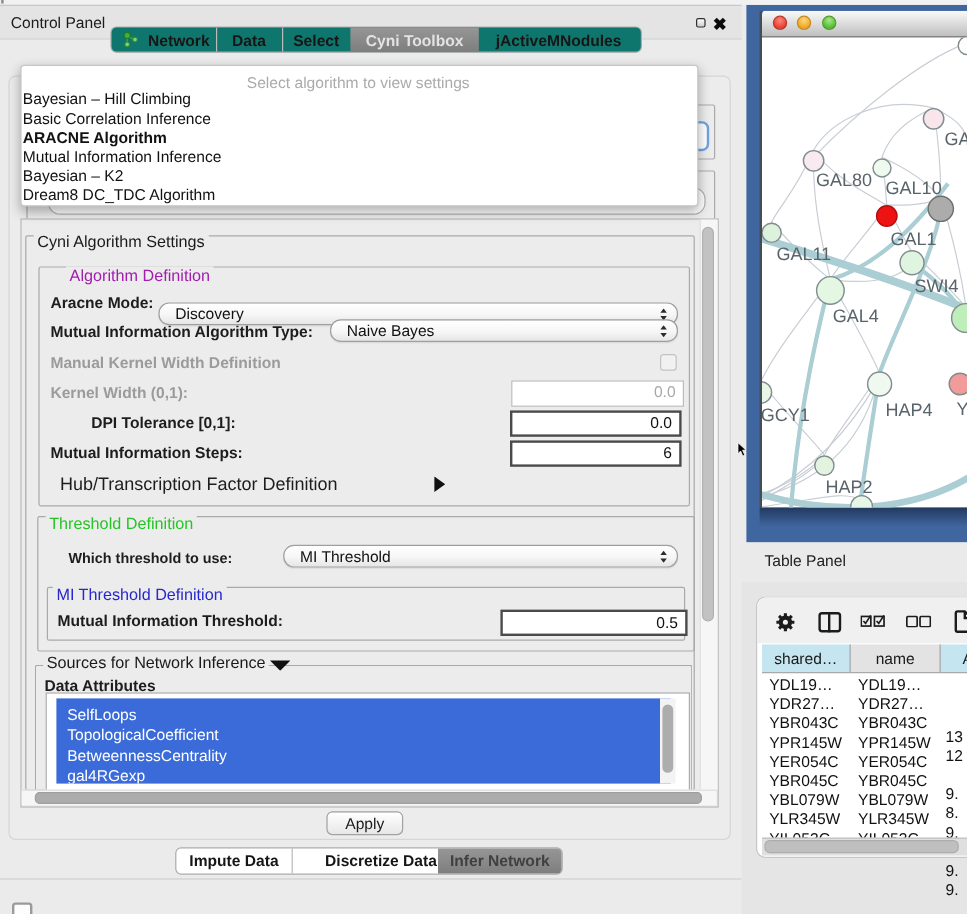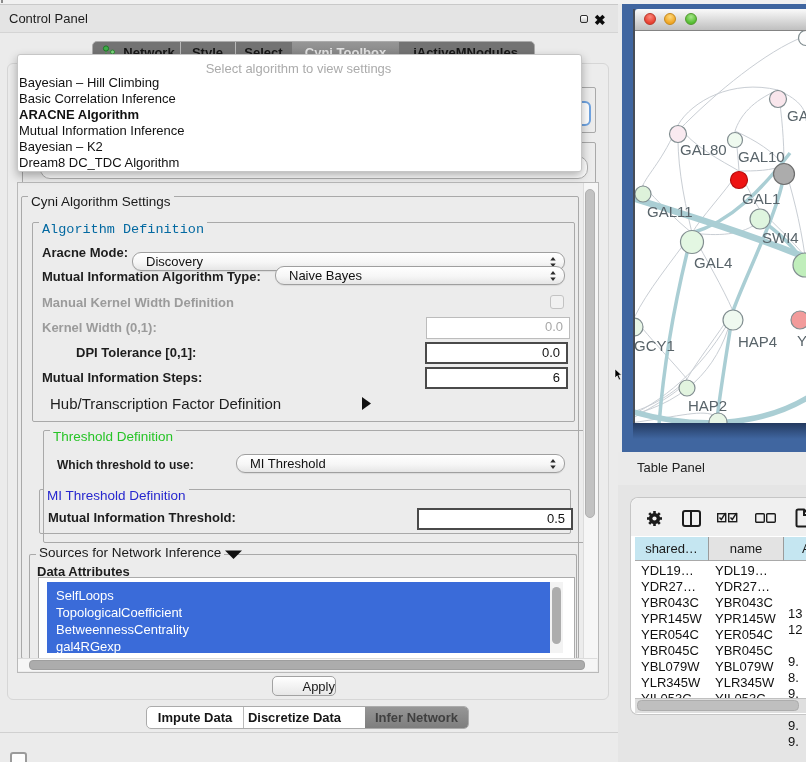--- a/index.html
+++ b/index.html
@@ -21,26 +21,26 @@
 
   <div class="abs" style="left:0;top:0;width:618px;height:4px;background:#f1f1f1;"></div>
   <div class="abs" style="left:1px;top:0;width:2px;height:3px;background:#8a8a8a;"></div>
   <div class="abs" style="left:0;top:4px;width:618px;height:27px;background:#e4e4e4;border-top:1px solid #c9c9c9;border-bottom:1px solid #d4d4d4;"></div>
   <div class="abs" style="left:9px;top:11px;font-size:13px;color:#1c1c1c;">Control Panel</div>
   <div class="abs" style="left:580px;top:15px;width:6px;height:6px;border:1.5px solid #2e2e2e;border-radius:2px;background:linear-gradient(#fff,#ccc);"></div>
   <div class="abs" style="left:594px;top:12px;font-size:14px;font-weight:bold;color:#0a0a0a;">✖</div>
 
   <div class="abs" style="left:7px;top:63px;width:600px;height:635px;background:#ececec;border:1px solid #d6d6d6;border-radius:6px;"></div>
 
-  <div class="abs" style="left:92px;top:41px;width:441px;height:20px;background:#737373;border:1px solid #ababab;border-radius:5px;">
+  <div class="abs" style="left:92px;top:22px;width:441px;height:20px;background:#0f766e;border:1px solid #ababab;border-radius:5px;">
     <div class="seg" style="left:87px;"></div>
     <div class="seg" style="left:142px;"></div>
     <div class="abs" style="left:199px;top:0;width:107px;height:20px;background:linear-gradient(#969696,#7e7e7e);"></div>
     <div class="tabtxt" style="left:24px;width:64px;">Network</div>
-    <div class="tabtxt" style="left:87px;width:55px;">Style</div>
+    <div class="tabtxt" style="left:87px;width:55px;">Data</div>
     <div class="tabtxt" style="left:142px;width:57px;">Select</div>
     <div class="tabtxt" style="left:199px;width:107px;color:#e3e3e3;">Cyni Toolbox</div>
     <div class="tabtxt" style="left:306px;width:133px;">jActiveMNodules</div>
     <svg class="abs" style="left:9px;top:3px;" width="14" height="14" viewBox="0 0 14 14">
       <line x1="4" y1="4" x2="10" y2="7" stroke="#5aa05a" stroke-width="1"></line>
       <line x1="4" y1="4" x2="4" y2="11" stroke="#5aa05a" stroke-width="1"></line>
       <circle cx="4" cy="3.5" r="2.6" fill="#3fae49" stroke="#1d7a26"></circle>
       <circle cx="10.5" cy="7" r="2" fill="#7ed47e" stroke="#2d8a35"></circle>
       <circle cx="4" cy="11" r="2" fill="#7ed47e" stroke="#2d8a35"></circle>
     </svg>
@@ -51,21 +51,21 @@
   <div class="gbox" style="left:22px;top:142px;width:572px;height:43px;"></div>
   <div class="abs" style="left:40px;top:156px;width:546px;height:21px;background:#fff;border:1px solid #b0b0b0;border-radius:10px;"></div>
 
   <div class="abs" style="left:17px;top:182px;width:580px;height:489px;background:#ececec;border:1px solid #b9b9b9;"></div>
 
   <div class="gbox" style="left:21px;top:196px;width:556px;height:461px;">
     <div class="gtitle" style="left:6px;top:-3px;">Cyni Algorithm Settings</div>
   </div>
 
   <div class="gbox" style="left:32px;top:222px;width:541px;height:198px;">
-    <div class="gtitle" style="left:6px;top:-1px;color:#0369a1;font-family:Liberation Mono, monospace;">Algorithm Definition</div>
+    <div class="gtitle" style="left:22px;top:-1px;color:#a21caf;">Algorithm Definition</div>
   </div>
   <div class="lbl" style="left:42px;top:245px;">Aracne Mode:</div>
   <div class="combo" style="left:132px;top:252px;width:431px;">
     <div class="ct">Discovery</div>
     <svg class="arr" viewBox="0 0 6 10">
         <path d="M3 0 L5.7 3.6 L0.3 3.6 Z" fill="#2b2b2b"></path>
         <path d="M3 10 L5.7 6.4 L0.3 6.4 Z" fill="#2b2b2b"></path>
       </svg>
   </div>
   <div class="lbl" style="left:42px;top:269px;">Mutual Information Algorithm Type:</div>
@@ -82,21 +82,21 @@
   <div class="fld" style="left:426px;top:317px;width:136px;border:1px solid #bcbcbc;color:#a8a8a8;height:19px;">0.0</div>
   <div class="lbl" style="left:42px;top:345px;padding-left:34px;">DPI Tolerance [0,1]:</div>
   <div class="fld" style="left:425px;top:342px;width:133px;">0.0</div>
   <div class="lbl" style="left:42px;top:370px;">Mutual Information Steps:</div>
   <div class="fld" style="left:425px;top:367px;width:133px;">6</div>
   <div class="abs" style="left:50px;top:395px;font-size:15px;color:#1d1d1d;">Hub/Transcription Factor Definition</div>
   <svg class="abs" style="left:361px;top:397px;" width="10" height="13" viewBox="0 0 10 13">
       <path d="M1 0 L10 6.5 L1 13 Z" fill="#111"></path>
     </svg>
 
-  <div class="gbox" style="left:43px;top:430px;width:546px;height:111px;">
+  <div class="gbox" style="left:31px;top:430px;width:546px;height:111px;">
     <div class="gtitle" style="left:6px;top:-2.5px;color:#27c427;">Threshold Definition</div>
   </div>
   <div class="lbl" style="left:57px;top:458px;width:175px;text-align:left;font-size:12px;">Which threshold to use:</div>
   <div class="combo" style="left:236px;top:454px;width:327px;">
     <div class="ct">MI Threshold</div>
     <svg class="arr" viewBox="0 0 6 10">
         <path d="M3 0 L5.7 3.6 L0.3 3.6 Z" fill="#2b2b2b"></path>
         <path d="M3 10 L5.7 6.4 L0.3 6.4 Z" fill="#2b2b2b"></path>
       </svg>
   </div>
@@ -116,27 +116,27 @@
   <div class="abs" style="left:38px;top:577px;width:535px;height:81px;background:#fff;border:1px solid #ababab;"></div>
   <div class="abs" style="left:47px;top:582px;width:503px;height:66px;background:#3a6bd9;color:#fff;font-size:13px;line-height:17px;padding-left:9px;padding-top:5px;overflow:hidden;">SelfLoops<br>TopologicalCoefficient<br>BetweennessCentrality<br>gal4RGexp</div>
   <div class="abs" style="left:550px;top:582px;width:13px;height:71px;background:#f3f3f3;"></div>
   <div class="abs" style="left:552px;top:587px;width:9px;height:57px;background:#adadad;border-radius:4.5px;"></div>
 
   <div class="abs" style="left:583px;top:183px;width:14px;height:475px;background:#f6f6f6;border-left:1px solid #dcdcdc;"></div>
   <div class="abs" style="left:585px;top:189px;width:8px;height:327px;background:#c2c2c2;border:1px solid #b0b0b0;border-radius:5px;"></div>
   <div class="abs" style="left:18px;top:658px;width:579px;height:12px;background:#f6f6f6;border-top:1px solid #dcdcdc;"></div>
   <div class="abs" style="left:29px;top:660px;width:554px;height:8px;background:#acacac;border:1px solid #9e9e9e;border-radius:4px;"></div>
 
-  <div class="abs" style="left:272px;top:676px;width:64px;height:20px;background:linear-gradient(#ffffff,#e7e7e7);border:1px solid #a2a2a2;border-radius:5px;text-align:right;font-size:13px;padding-top:2px;box-sizing:border-box;">Apply</div>
+  <div class="abs" style="left:272px;top:676px;width:64px;height:20px;background:linear-gradient(#ffffff,#e7e7e7);border:1px solid #a2a2a2;border-radius:5px;text-align:center;font-size:13px;padding-top:2px;box-sizing:border-box;">Apply</div>
 
   <div class="abs" style="left:146px;top:706px;width:321px;height:21px;background:#fff;border:1px solid #ababab;border-radius:5px;">
     <div class="seg" style="left:96px;"></div>
     <div class="abs" style="left:218px;top:0;width:103px;height:21px;background:linear-gradient(#969696,#7e7e7e);border-radius:0 4px 4px 0;"></div>
     <div class="tabtxt" style="left:0;width:96px;">Impute Data</div>
-    <div class="tabtxt" style="left:96px;width:103px;">Discretize Data</div>
+    <div class="tabtxt" style="left:96px;width:103px;padding-left:23px;">Discretize Data</div>
     <div class="tabtxt" style="left:218px;width:103px;color:#404040;">Infer Network</div>
   </div>
   <div class="abs" style="left:0;top:732px;width:618px;height:1px;background:#d0d0d0;"></div>
   <div class="abs" style="left:10px;top:752px;width:13px;height:14px;background:#fdfdfd;border:2px solid #9a9a9a;border-radius:3px;"></div>
 
   <div class="abs" style="left:17px;top:54px;width:563px;height:116px;background:#fff;border:1px solid #c6c6c6;border-radius:3px;box-shadow:0 4px 10px rgba(0,0,0,0.3);"></div>
   <div class="abs" style="left:17px;top:61px;width:563px;text-align:center;font-size:13px;color:#ababab;">Select algorithm to view settings</div>
   <div class="abs" style="left:19px;top:75px;font-size:13px;color:#111;line-height:16px;">Bayesian – Hill Climbing<br>Basic Correlation Inference<br><b>ARACNE Algorithm</b><br>Mutual Information Inference<br>Bayesian – K2<br>Dream8 DC_TDC Algorithm</div>
 
   <div class="abs" style="left:622px;top:4px;width:184px;height:448px;background:#4066a0;"></div>

